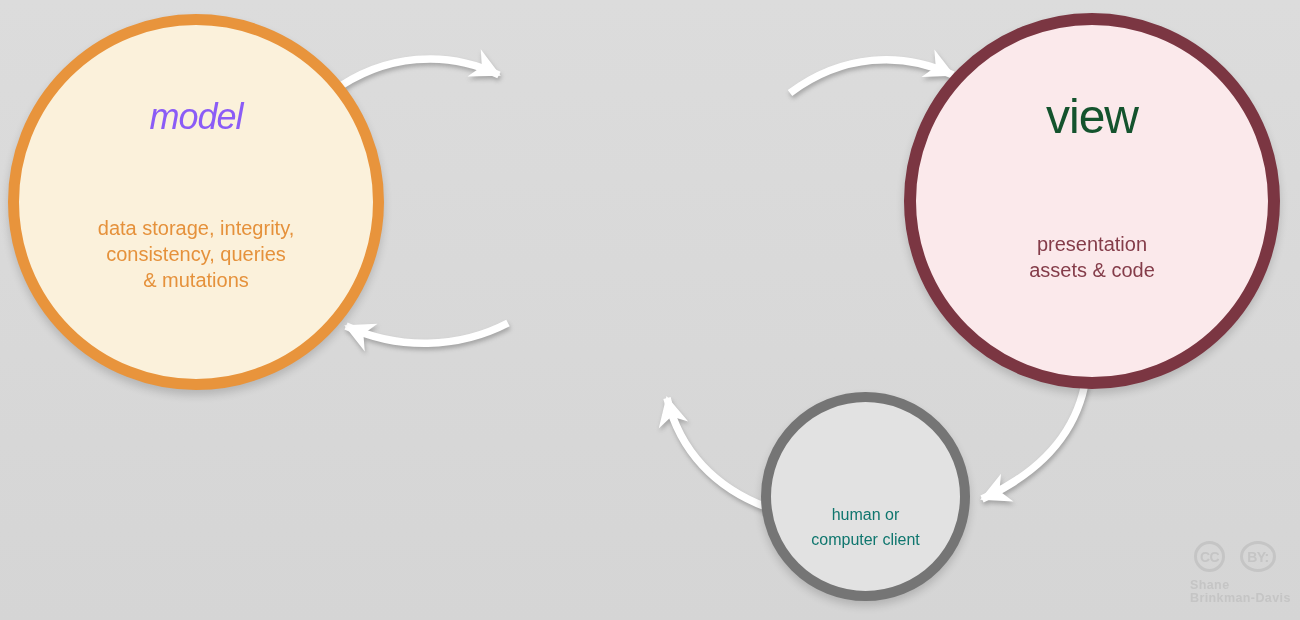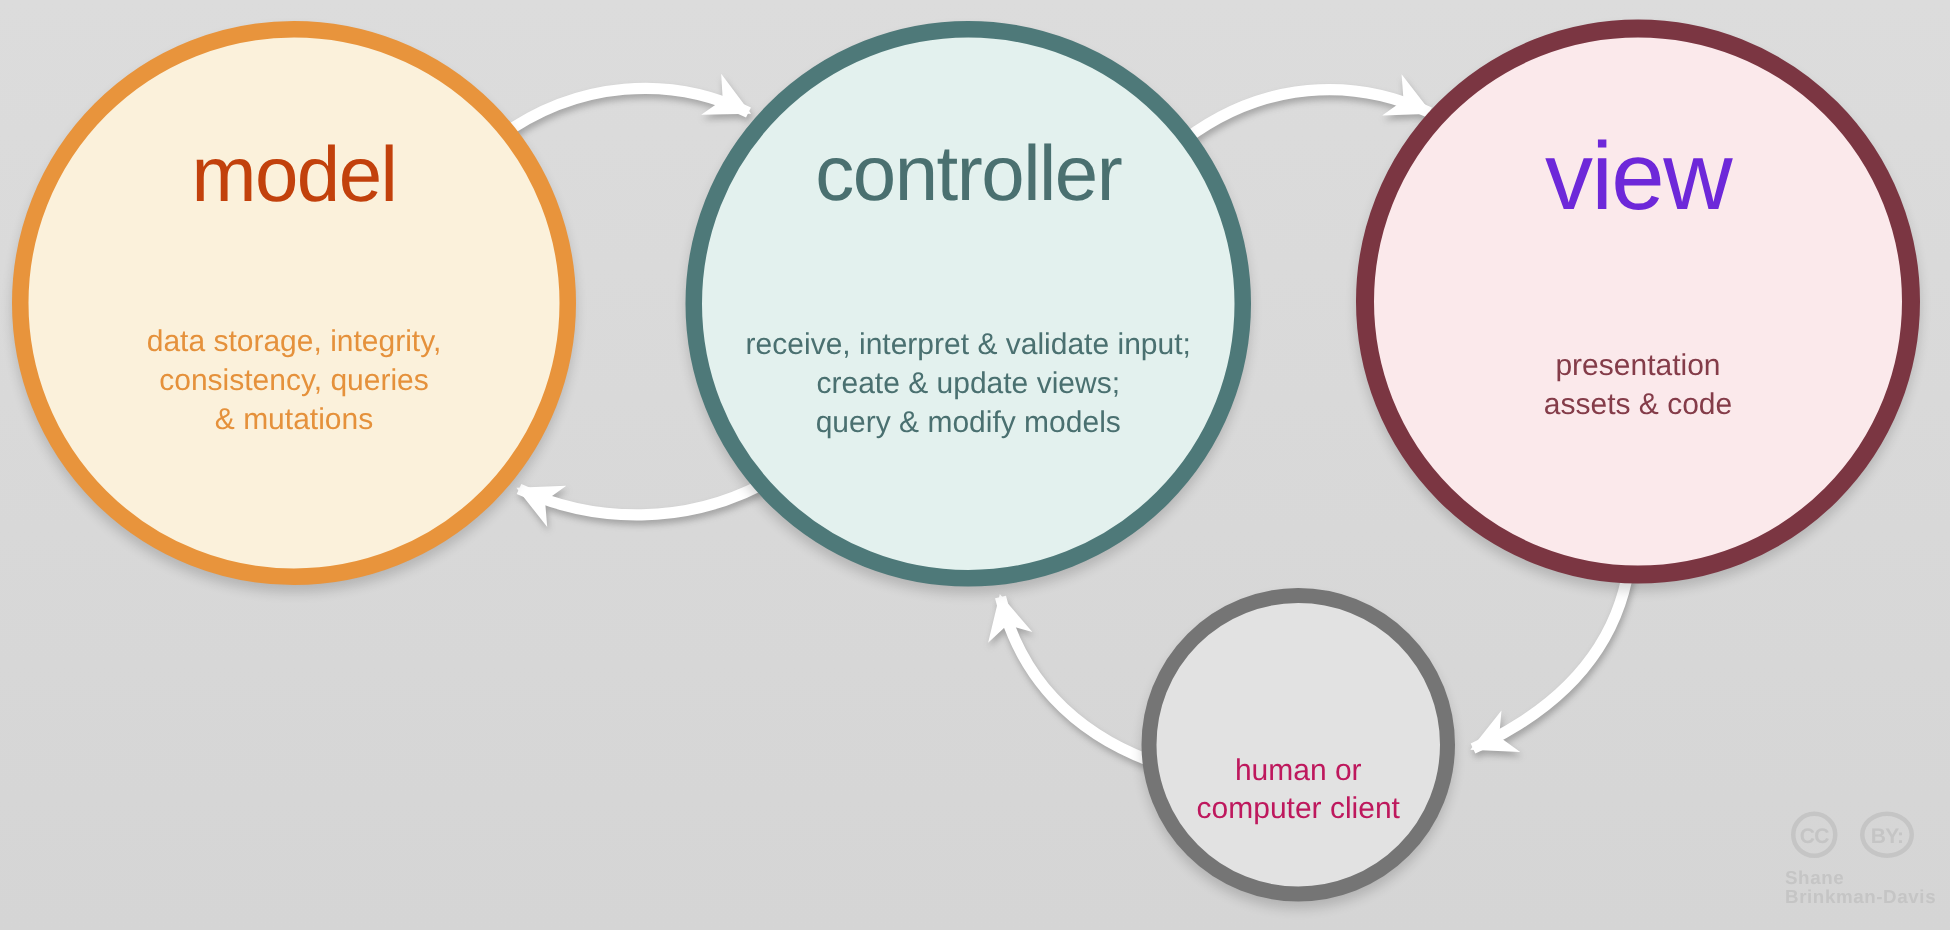--- a/index.html
+++ b/index.html
@@ -47,47 +47,47 @@
     position: absolute;
     left: -40px; right: -40px;
     white-space: pre-line;
   }
 
   .node-model {
     left: 8px; top: 14px; width: 376px; height: 376px;
     background: #FBF1DB;
     border: 11px solid #E8943C;
   }
-  .node-model .title { top: 66px; font-size: 52px; line-height: 52px; color: #c2410c; }
+  .node-model .title { top: 66px; font-size: 36px; line-height: 52px; color: #8b5cf6; font-style: italic; }
   .node-model .desc  { top: 190px; font-size: 20px; line-height: 26px; color: #E5913B; }
 
   .node-controller {
     left: 457px; top: 14px; width: 377px; height: 377px;
     background: #E3F1EE;
     border: 11px solid #4E7979;
   }
   .node-controller .title { top: 65px; font-size: 52px; line-height: 52px; color: #4A7070; }
   .node-controller .desc  { top: 192px; font-size: 20px; line-height: 26px; color: #4A7070; }
 
   .node-view {
     left: 904px; top: 13px; width: 376px; height: 376px;
     background: #FBE9EB;
     border: 12px solid #7B3642;
   }
-  .node-view .title { top: 66px; font-size: 64px; line-height: 52px; color: #6d28d9; }
+  .node-view .title { top: 66px; font-size: 48px; line-height: 52px; color: #14532d; }
   .node-view .desc  { top: 206px; font-size: 20px; line-height: 26px; color: #843C49; }
 
   .node-user {
     left: 761px; top: 392px; width: 209px; height: 209px;
     background: #E2E2E2;
     border: 10px solid #757575;
     z-index: 3;
   }
   .node-user .title { top: 45px; font-size: 48px; line-height: 48px; color: #6E6E6E; }
-  .node-user .desc  { top: 100px; font-size: 20px; line-height: 25px; color: #be185d; }
+  .node-user .desc  { top: 100px; font-size: 16px; line-height: 25px; color: #0f766e; }
 
   
   .attribution {
     position: absolute;
     left: 1190px; top: 541px;
     z-index: 4;
     color: #C5C5C5;
   }
   .badges {
     display: flex;
@@ -133,26 +133,20 @@
     <path class="flow" d="M 766 507 C 716 488, 680 452, 667 398" marker-end="url(#arrowhead)"></path>
   </svg>
 
   <div class="node node-model">
     <span class="title">model</span>
     <span class="desc">data storage, integrity,
 consistency, queries
 &amp; mutations</span>
   </div>
 
-  <div class="node node-controller">
-    <span class="title">controller</span>
-    <span class="desc">receive, interpret &amp; validate input;
-create &amp; update views;
-query &amp; modify models</span>
-  </div>
 
   <div class="node node-view">
     <span class="title">view</span>
     <span class="desc">presentation
 assets &amp; code</span>
   </div>
 
   <div class="node node-user">
     <span class="desc">human or
 computer client</span>

